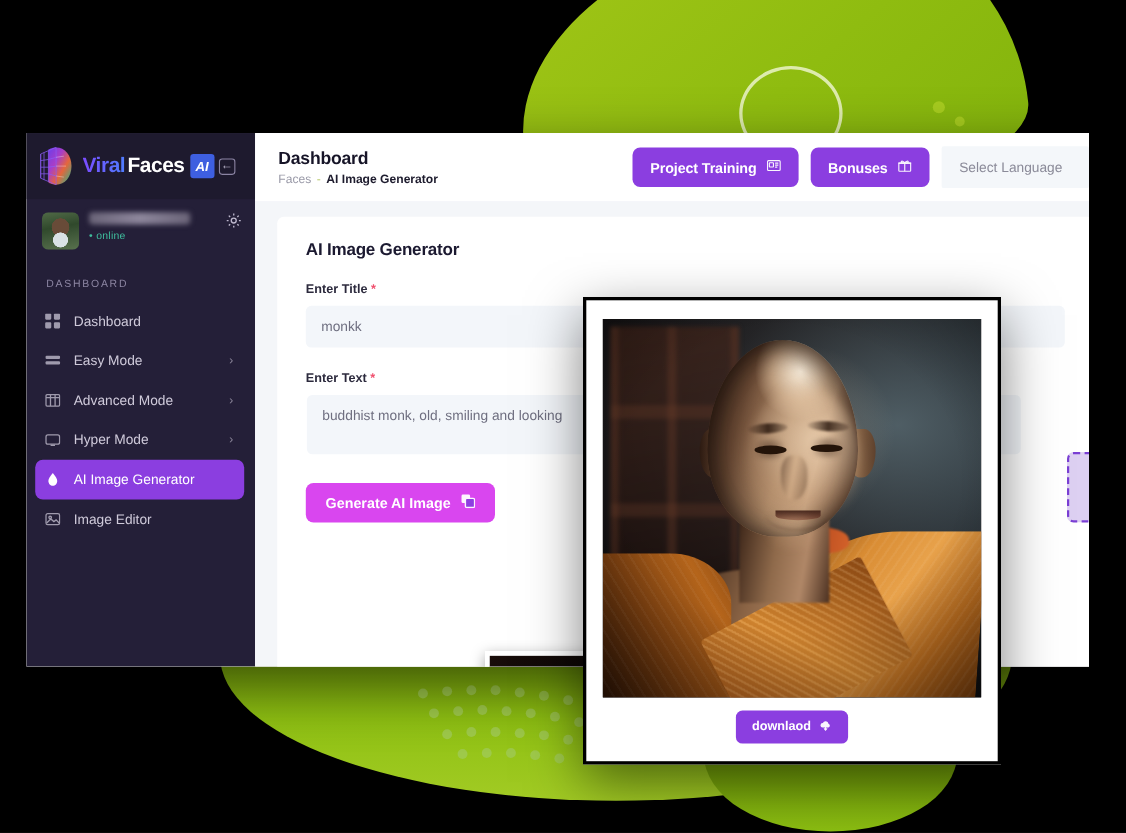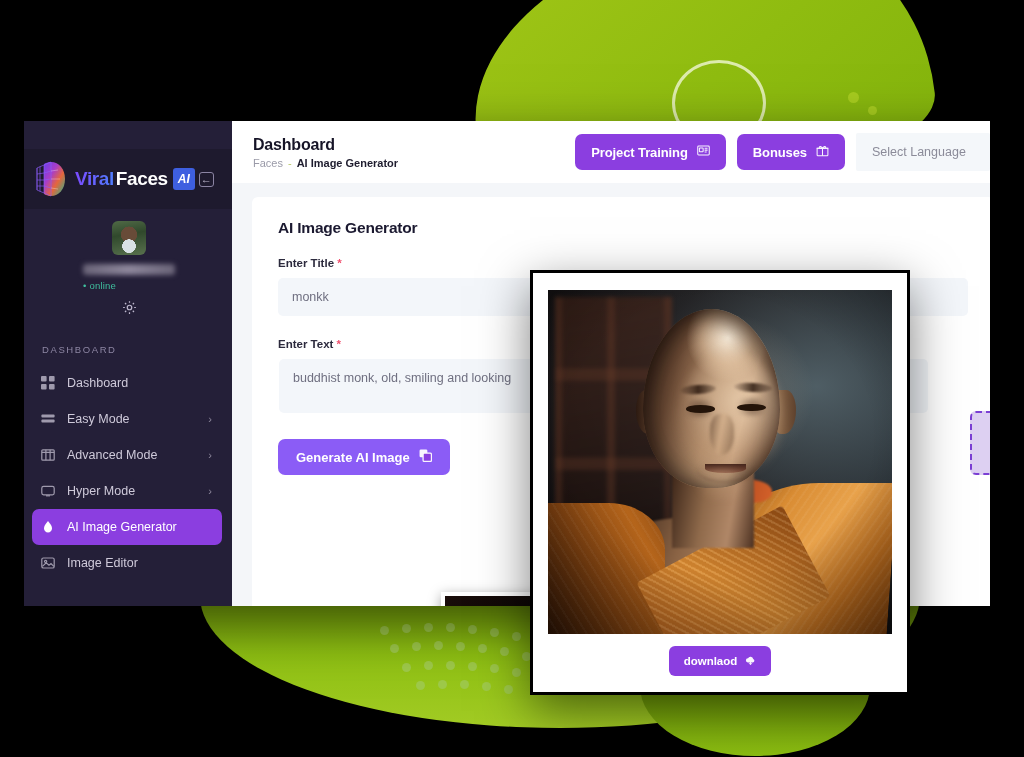--- a/index.html
+++ b/index.html
@@ -81,21 +81,20 @@
     width: 208px; height: 485px;
     background: #241f38;
     color: #cfcada;
   }
   #sidebar-logo {
     height: 60px;
     display: flex; align-items: center;
     padding-left: 10px;
     background: #1e1a2e;
     gap: 7px;
-    margin-top: 28px;
   }
   #logo-mark {
     width: 34px; height: 36px;
     flex: 0 0 34px;
   }
   .logo-word { display: flex; align-items: center; gap: 0px; }
   .logo-viral {
     font-size: 19px; font-weight: 700; letter-spacing: -.4px;
     background: linear-gradient(90deg,#7b4bff 0%,#4f7dff 100%);
     -webkit-background-clip: text; background-clip: text; color: transparent;
@@ -112,23 +111,22 @@
     font-style: italic;
   }
   .logo-collapse {
     margin-left: 4px; color: #bdb7cd; font-size: 14px;
     border: 1.5px solid #8b84a3; border-radius: 3px;
     width: 15px; height: 15px; line-height: 12px; text-align: center;
     font-size: 11px;
   }
 
   #sidebar-user {
-    display: flex; align-items: center; gap: 9px;
+    display: flex; gap: 9px;
     padding: 12px 12px 14px 14px;
-    flex-direction: column;
   }
   #avatar {
     width: 34px; height: 34px; border-radius: 6px; flex: 0 0 34px;
     background:
       radial-gradient(circle at 50% 74%, #d8e2e6 0 22%, transparent 23%),
       radial-gradient(circle at 50% 40%, #6b4a35 0 30%, transparent 31%),
       linear-gradient(170deg,#4e6b43 0%,#2e4a2a 40%,#56724a 100%);
     filter: saturate(.9);
   }
   #user-meta { flex: 1; min-width: 0; }
@@ -255,21 +253,21 @@
   .field-gap { height: 22px; }
   .textarea-input {
     width: 94%; margin-left: 1px;
     height: 54px; background: #f3f6fa;
     border: none; border-radius: 5px;
     padding: 12px 14px; font-size: 12.5px; color: #6f6f80;
     font-family: "Liberation Sans", sans-serif;
   }
   #generate-btn {
     margin-top: 26px;
-    background: #8b5cf6; color: #fff;
+    background: #d946ef; color: #fff;
     border: none; border-radius: 7px;
     height: 36px; padding: 0 18px;
     font-size: 13px; font-weight: 600;
     display: inline-flex; align-items: center; gap: 9px;
     font-family: "Liberation Sans", sans-serif;
   }
 
   #dashed-box {
     position: absolute;
     left: 738px; top: 228px;

